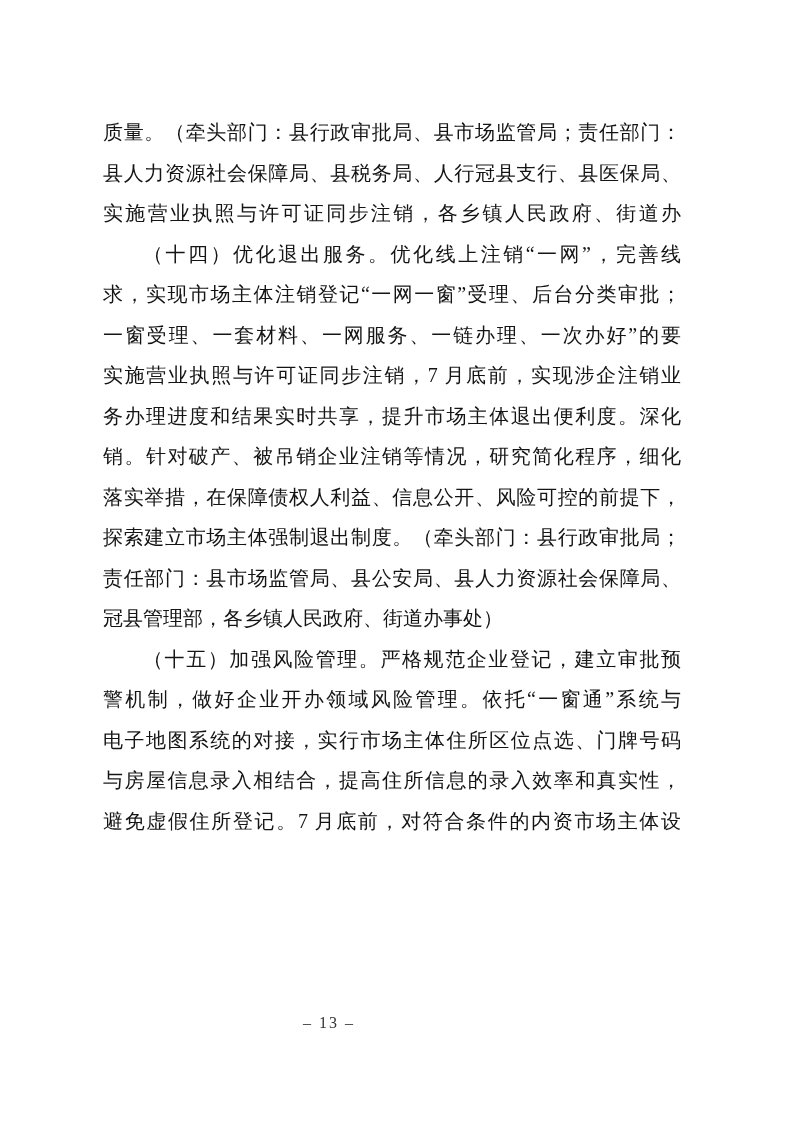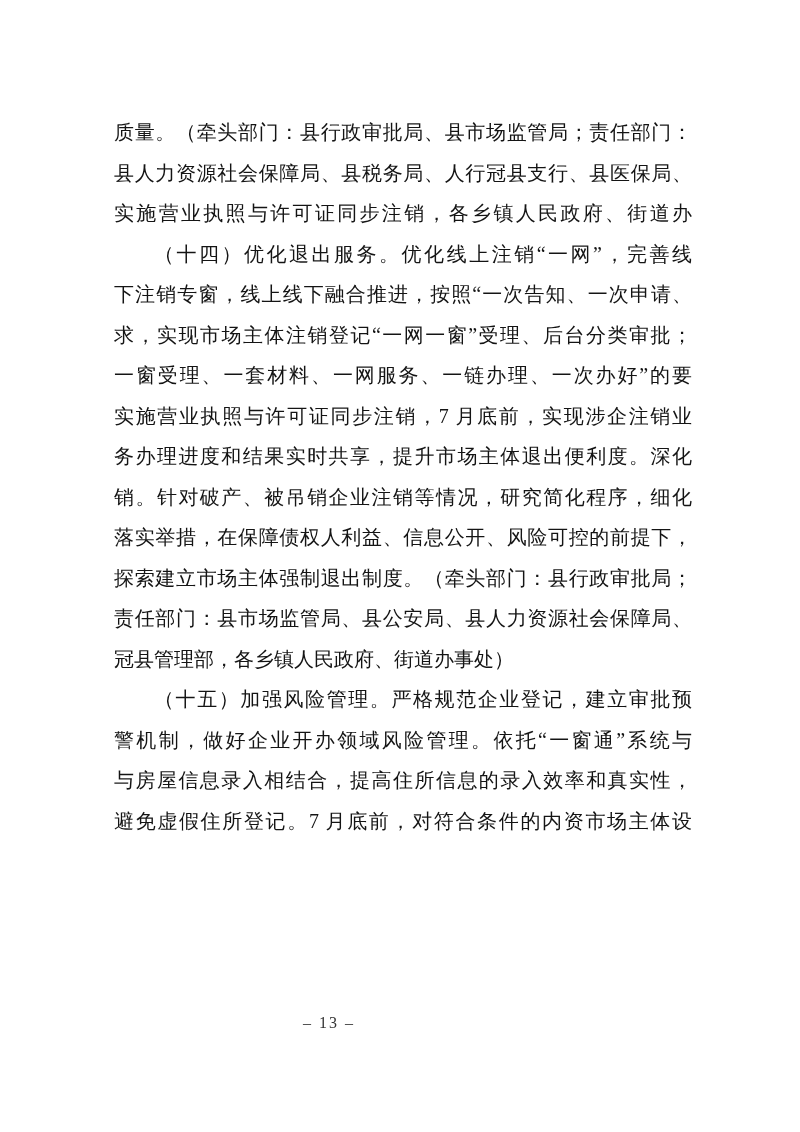--- a/index.html
+++ b/index.html
@@ -15,21 +15,21 @@
     font-family: "Liberation Serif", "DejaVu Serif", serif;
     color: #141414;
   }
   .page {
     position: absolute;
     inset: 0;
     background: #ffffff;
   }
   .textblock {
     position: absolute;
-    left: 114px;
+    left: 103px;
     top: 112px;
     width: 578px;
   }
   .line {
     height: 40.5px;
     line-height: 40.5px;
     font-size: 20px;
     text-align: justify;
     text-align-last: justify;
     letter-spacing: 0;
@@ -58,31 +58,31 @@
 <body>
 
 <div class="page">
 
   <div class="textblock">
 
   <div class="line">质量。（牵头部门：县行政审批局、县市场监管局；责任部门：</div>
       <div class="line">县人力资源社会保障局、县税务局、人行冠县支行、县医保局、</div>
       <div class="line">实施营业执照与许可证同步注销，各乡镇人民政府、街道办</div>
       <div class="line indent">（十四）优化退出服务。优化线上注销“一网”，完善线</div>
-      <div class="line">下注销专窗，线上线下融合推进，按照“一次告知、一次申请、</div>
       <div class="line">求，实现市场主体注销登记“一网一窗”受理、后台分类审批；</div>
       <div class="line">一窗受理、一套材料、一网服务、一链办理、一次办好”的要</div>
       <div class="line">实施营业执照与许可证同步注销，7 月底前，实现涉企注销业</div>
       <div class="line">务办理进度和结果实时共享，提升市场主体退出便利度。深化</div>
       <div class="line">销。针对破产、被吊销企业注销等情况，研究简化程序，细化</div>
       <div class="line">落实举措，在保障债权人利益、信息公开、风险可控的前提下，</div>
       <div class="line">探索建立市场主体强制退出制度。（牵头部门：县行政审批局；</div>
       <div class="line">责任部门：县市场监管局、县公安局、县人力资源社会保障局、</div>
       <div class="line no-justify">冠县管理部，各乡镇人民政府、街道办事处）</div>
       <div class="line indent">（十五）加强风险管理。严格规范企业登记，建立审批预</div>
       <div class="line">警机制，做好企业开办领域风险管理。依托“一窗通”系统与</div>
+      <div class="line">电子地图系统的对接，实行市场主体住所区位点选、门牌号码</div>
       <div class="line">与房屋信息录入相结合，提高住所信息的录入效率和真实性，</div>
       <div class="line">避免虚假住所登记。7 月底前，对符合条件的内资市场主体设</div>
     </div>
 
   <div class="page-number">– 13 –</div>
 
 </div>
 
 </body></html>

